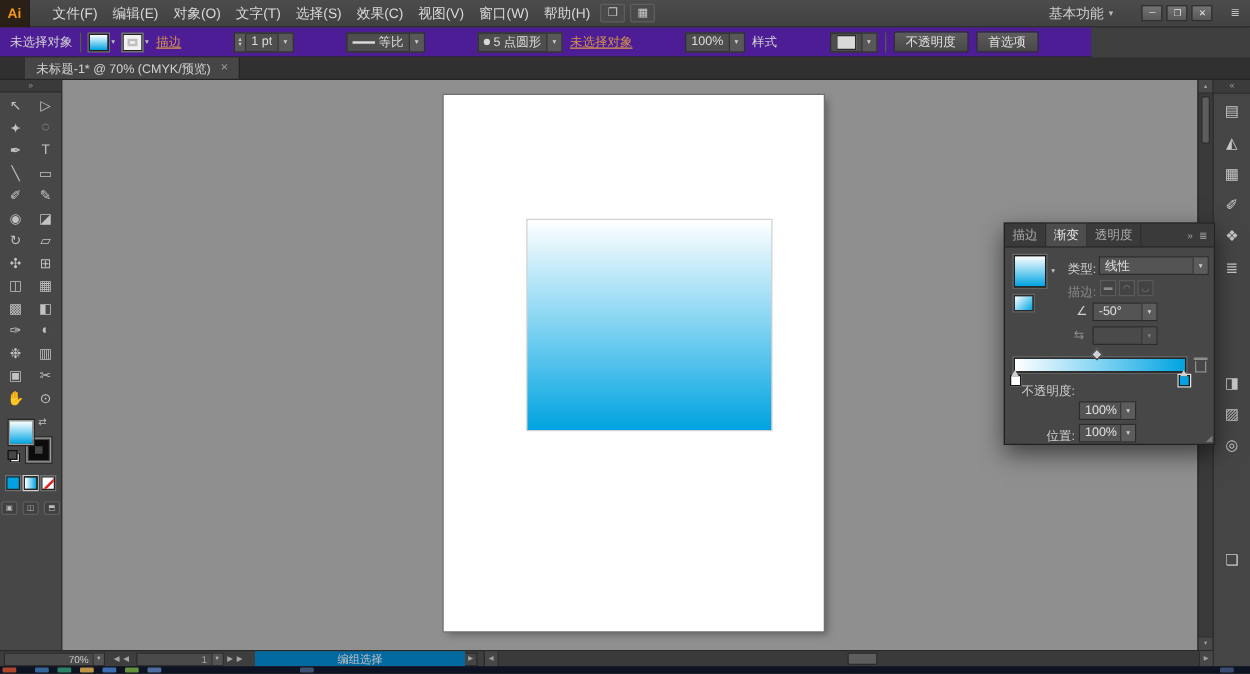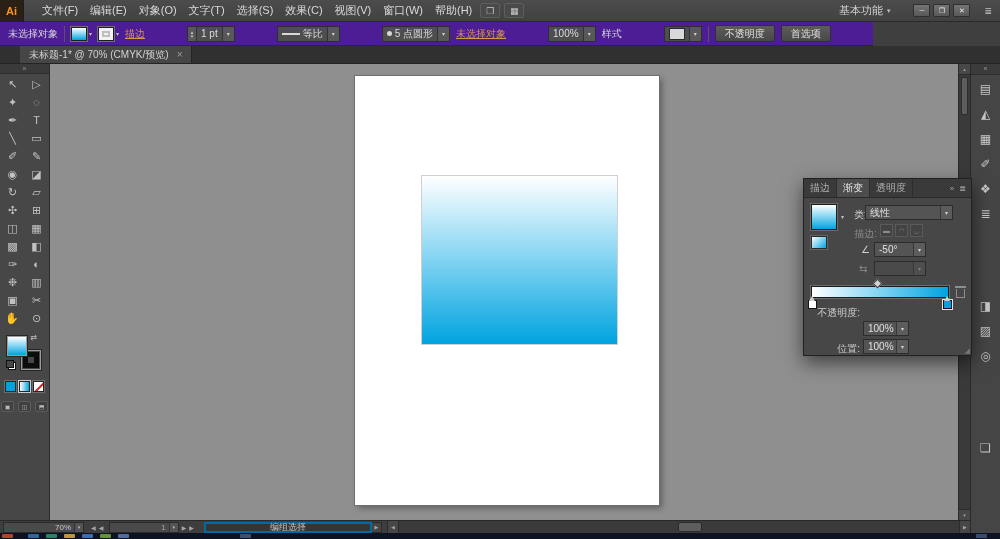--- a/index.html
+++ b/index.html
@@ -128,21 +128,21 @@
   .gp-trash::before{content:"";position:absolute;left:-2px;top:-3px;width:11px;height:2px;background:#8e8e8e;}
   .gp-grip{position:absolute;right:1px;bottom:0;color:#787878;font-size:7px;}
 
   
   #statusbar{position:absolute;left:0;top:520px;width:970px;height:13px;background:#3e3e3e;border-top:1px solid #282828;
     display:flex;align-items:center;font-size:9px;color:#c8c8c8;}
   .sb-combo{display:inline-flex;align-items:stretch;height:11px;background:#4a4a4a;border:1px solid #2b2b2b;margin-left:3px;padding-left:48px;}
   .sb-combo .val{display:flex;align-items:center;padding:0 3px;font-size:8px;}
   .sb-combo .arr{width:9px;border-left:1px solid #333;display:flex;align-items:center;justify-content:center;font-size:5px;color:#bbb;background:#535353;}
   .sb-nav{display:flex;align-items:center;gap:3px;margin-left:7px;color:#a5a5a5;font-size:6px;}
-  .sb-status{margin-left:10px;width:168px;height:11px;background:#353535;border:2px solid #0369a1;display:flex;align-items:center;justify-content:center;color:#c2c2c2;font-size:9px;}
+  .sb-status{margin-left:10px;width:168px;height:11px;background:#353535;border:6px solid #0369a1;display:flex;align-items:center;justify-content:center;color:#c2c2c2;font-size:9px;}
   .sb-status-btn{width:10px;height:11px;background:#454545;border:1px solid #2a2a2a;border-left:none;display:flex;align-items:center;justify-content:center;font-size:5px;color:#aaa;}
   .sb-hscroll{flex:1;position:relative;height:13px;margin-left:5px;background:#3a3a3a;border-left:1px solid #2b2b2b;}
   .hs-arrow{position:absolute;top:0;width:11px;height:12px;display:flex;align-items:center;justify-content:center;font-size:5px;color:#a0a0a0;background:#474747;}
   .hs-arrow.left{left:0;border-right:1px solid #2c2c2c;}
   .hs-arrow.right{right:0;border-left:1px solid #2c2c2c;}
   .hs-thumb{position:absolute;left:290px;top:1px;width:24px;height:10px;background:#5d5d5d;border:1px solid #2b2b2b;border-radius:2px;}
 
   
   #taskbar{position:absolute;left:0;top:533px;width:1000px;height:6px;background:#0d1322;}
   .tb-dot{position:absolute;top:1px;width:11px;height:4px;border-radius:1px;opacity:.9;}
@@ -336,21 +336,21 @@
         <span class="i-dright"></span>
         <span class="i-menu"></span>
       </div>
     </div>
     <div class="gp-body">
       <span class="gp-thumb" style="background: linear-gradient(rgb(255, 255, 255) 0%, rgb(142, 216, 244) 45%, rgb(0, 163, 224) 100%);"></span>
       <span class="gp-thumb-arrow i-down"></span>
       <span class="gp-rev" style="background: linear-gradient(135deg, rgb(255, 255, 255) 0%, rgb(142, 216, 244) 45%, rgb(0, 163, 224) 100%);"></span>
 
       <span class="gp-label" style="left:40px;top:10px;width:33px;text-align:right;">类型:</span>
-      <span class="pcombo" style="left:61px;top:7px;width:88px;">
+      <span class="pcombo" style="left:75px;top:7px;width:88px;">
         <span class="val">线性</span>
         <span class="arr i-down"></span>
       </span>
 
       <span class="gp-label dim" style="left:40px;top:29px;width:33px;text-align:right;">描边:</span>
       <span class="gp-strokebtn" style="left:76px;">▬</span>
       <span class="gp-strokebtn" style="left:91px;">◠</span>
       <span class="gp-strokebtn" style="left:106px;">◡</span>
 
       <span class="gp-label i-angle" style="left:57px;top:46px;"></span>

